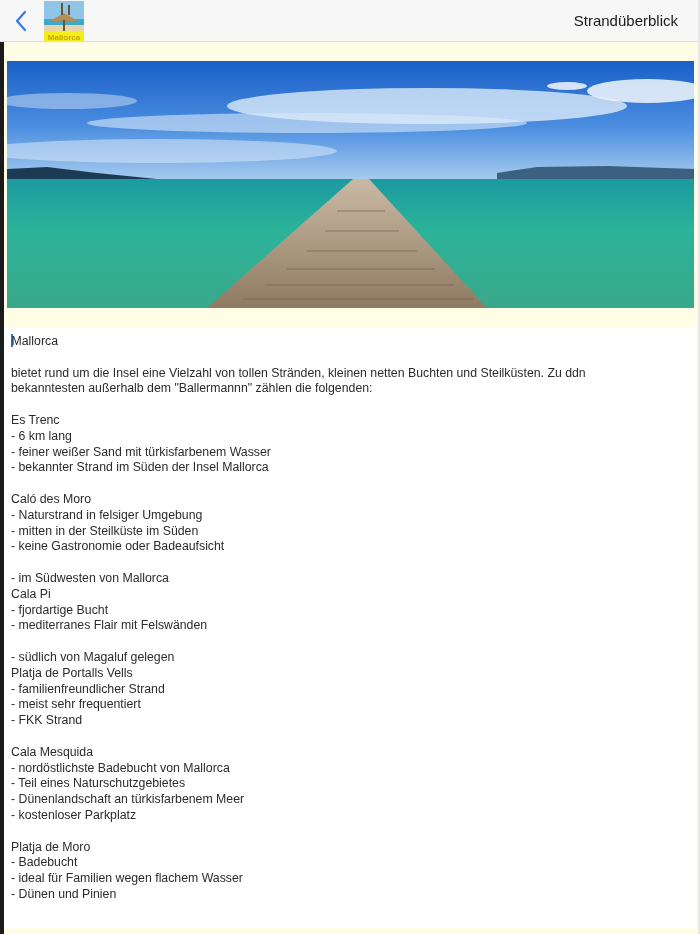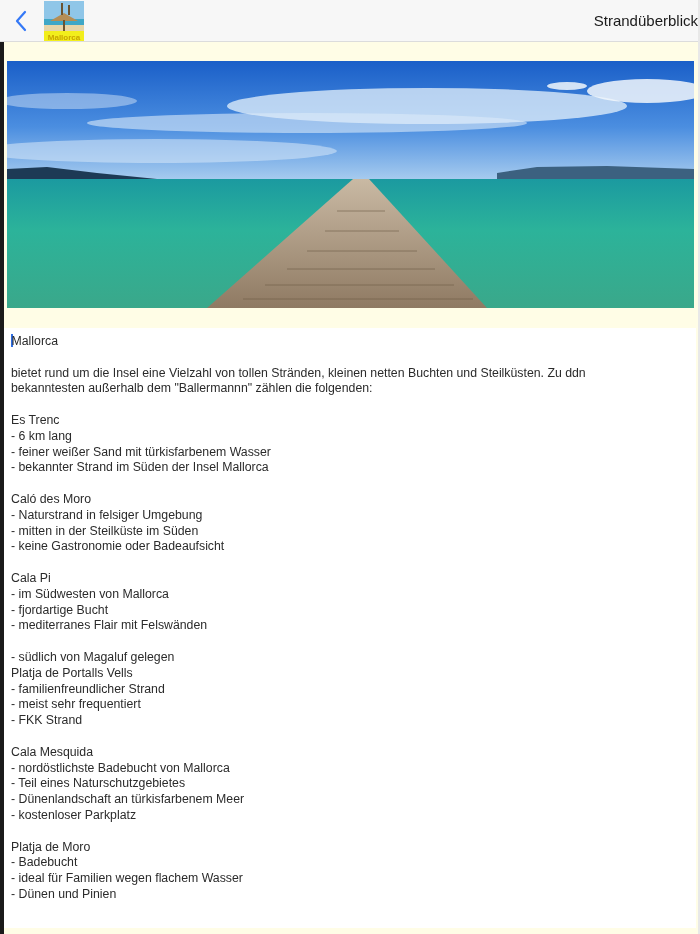--- a/index.html
+++ b/index.html
@@ -1,20 +1,20 @@
 <!DOCTYPE html>
 <html><head>
   <meta charset="utf-8">
   <style>
     * { box-sizing: border-box; margin: 0; padding: 0; }
     html, body { width: 700px; height: 934px; overflow: hidden; background: #fffde6; font-family: "Liberation Sans", sans-serif; }
     .navbar { position: absolute; left: 0; top: 0; width: 700px; height: 42px; background: #f7f7f7; border-bottom: 1px solid #dcdcdc; }
     .back-btn { position: absolute; left: 10px; top: 8px; width: 24px; height: 26px; cursor: pointer; }
     .logo { position: absolute; left: 44px; top: 1px; width: 40px; height: 40px; overflow: hidden; }
-    .nav-title { position: absolute; right: 2px; top: 12px; font-size: 15px; color: #1a1a1a; }
+    .nav-title { position: absolute; right: 22px; top: 12px; font-size: 15px; color: #1a1a1a; }
     .left-edge { position: absolute; left: 0; top: 42px; width: 4px; height: 892px; background: #1a1a1a; }
     .right-edge { position: absolute; right: 0; top: 0; width: 2px; height: 934px; background: #e8e8e8; }
     .hero { position: absolute; left: 7px; top: 61px; width: 687px; height: 247px; overflow: hidden; }
     .content { position: absolute; left: 4px; top: 328px; width: 692px; height: 600px; background: #ffffff; overflow: hidden; padding: 6px 7px; }
     .content p { font-size: 12.3px; line-height: 15.8px; color: #2b2b2b; }
     .content .gap { height: 15.8px; }
     .cursor { display: inline-block; width: 1.5px; height: 13px; background: #2f6de0; vertical-align: -2px; margin-right: -1px; }
   </style>
 </head>
 <body>
@@ -96,22 +96,22 @@
   <p>- feiner weißer Sand mit türkisfarbenem Wasser</p>
   <p>- bekannter Strand im Süden der Insel Mallorca</p>
   <div class="gap"></div>
 
   <p>Caló des Moro</p>
   <p>- Naturstrand in felsiger Umgebung</p>
   <p>- mitten in der Steilküste im Süden</p>
   <p>- keine Gastronomie oder Badeaufsicht</p>
   <div class="gap"></div>
 
+  <p>- im Südwesten von Mallorca</p>
   <p>Cala Pi</p>
-  <p>- im Südwesten von Mallorca</p>
   <p>- fjordartige Bucht</p>
   <p>- mediterranes Flair mit Felswänden</p>
   <div class="gap"></div>
 
   <p>- südlich von Magaluf gelegen</p>
   <p>Platja de Portalls Vells</p>
   <p>- familienfreundlicher Strand</p>
   <p>- meist sehr frequentiert</p>
   <p>- FKK Strand</p>
   <div class="gap"></div>

